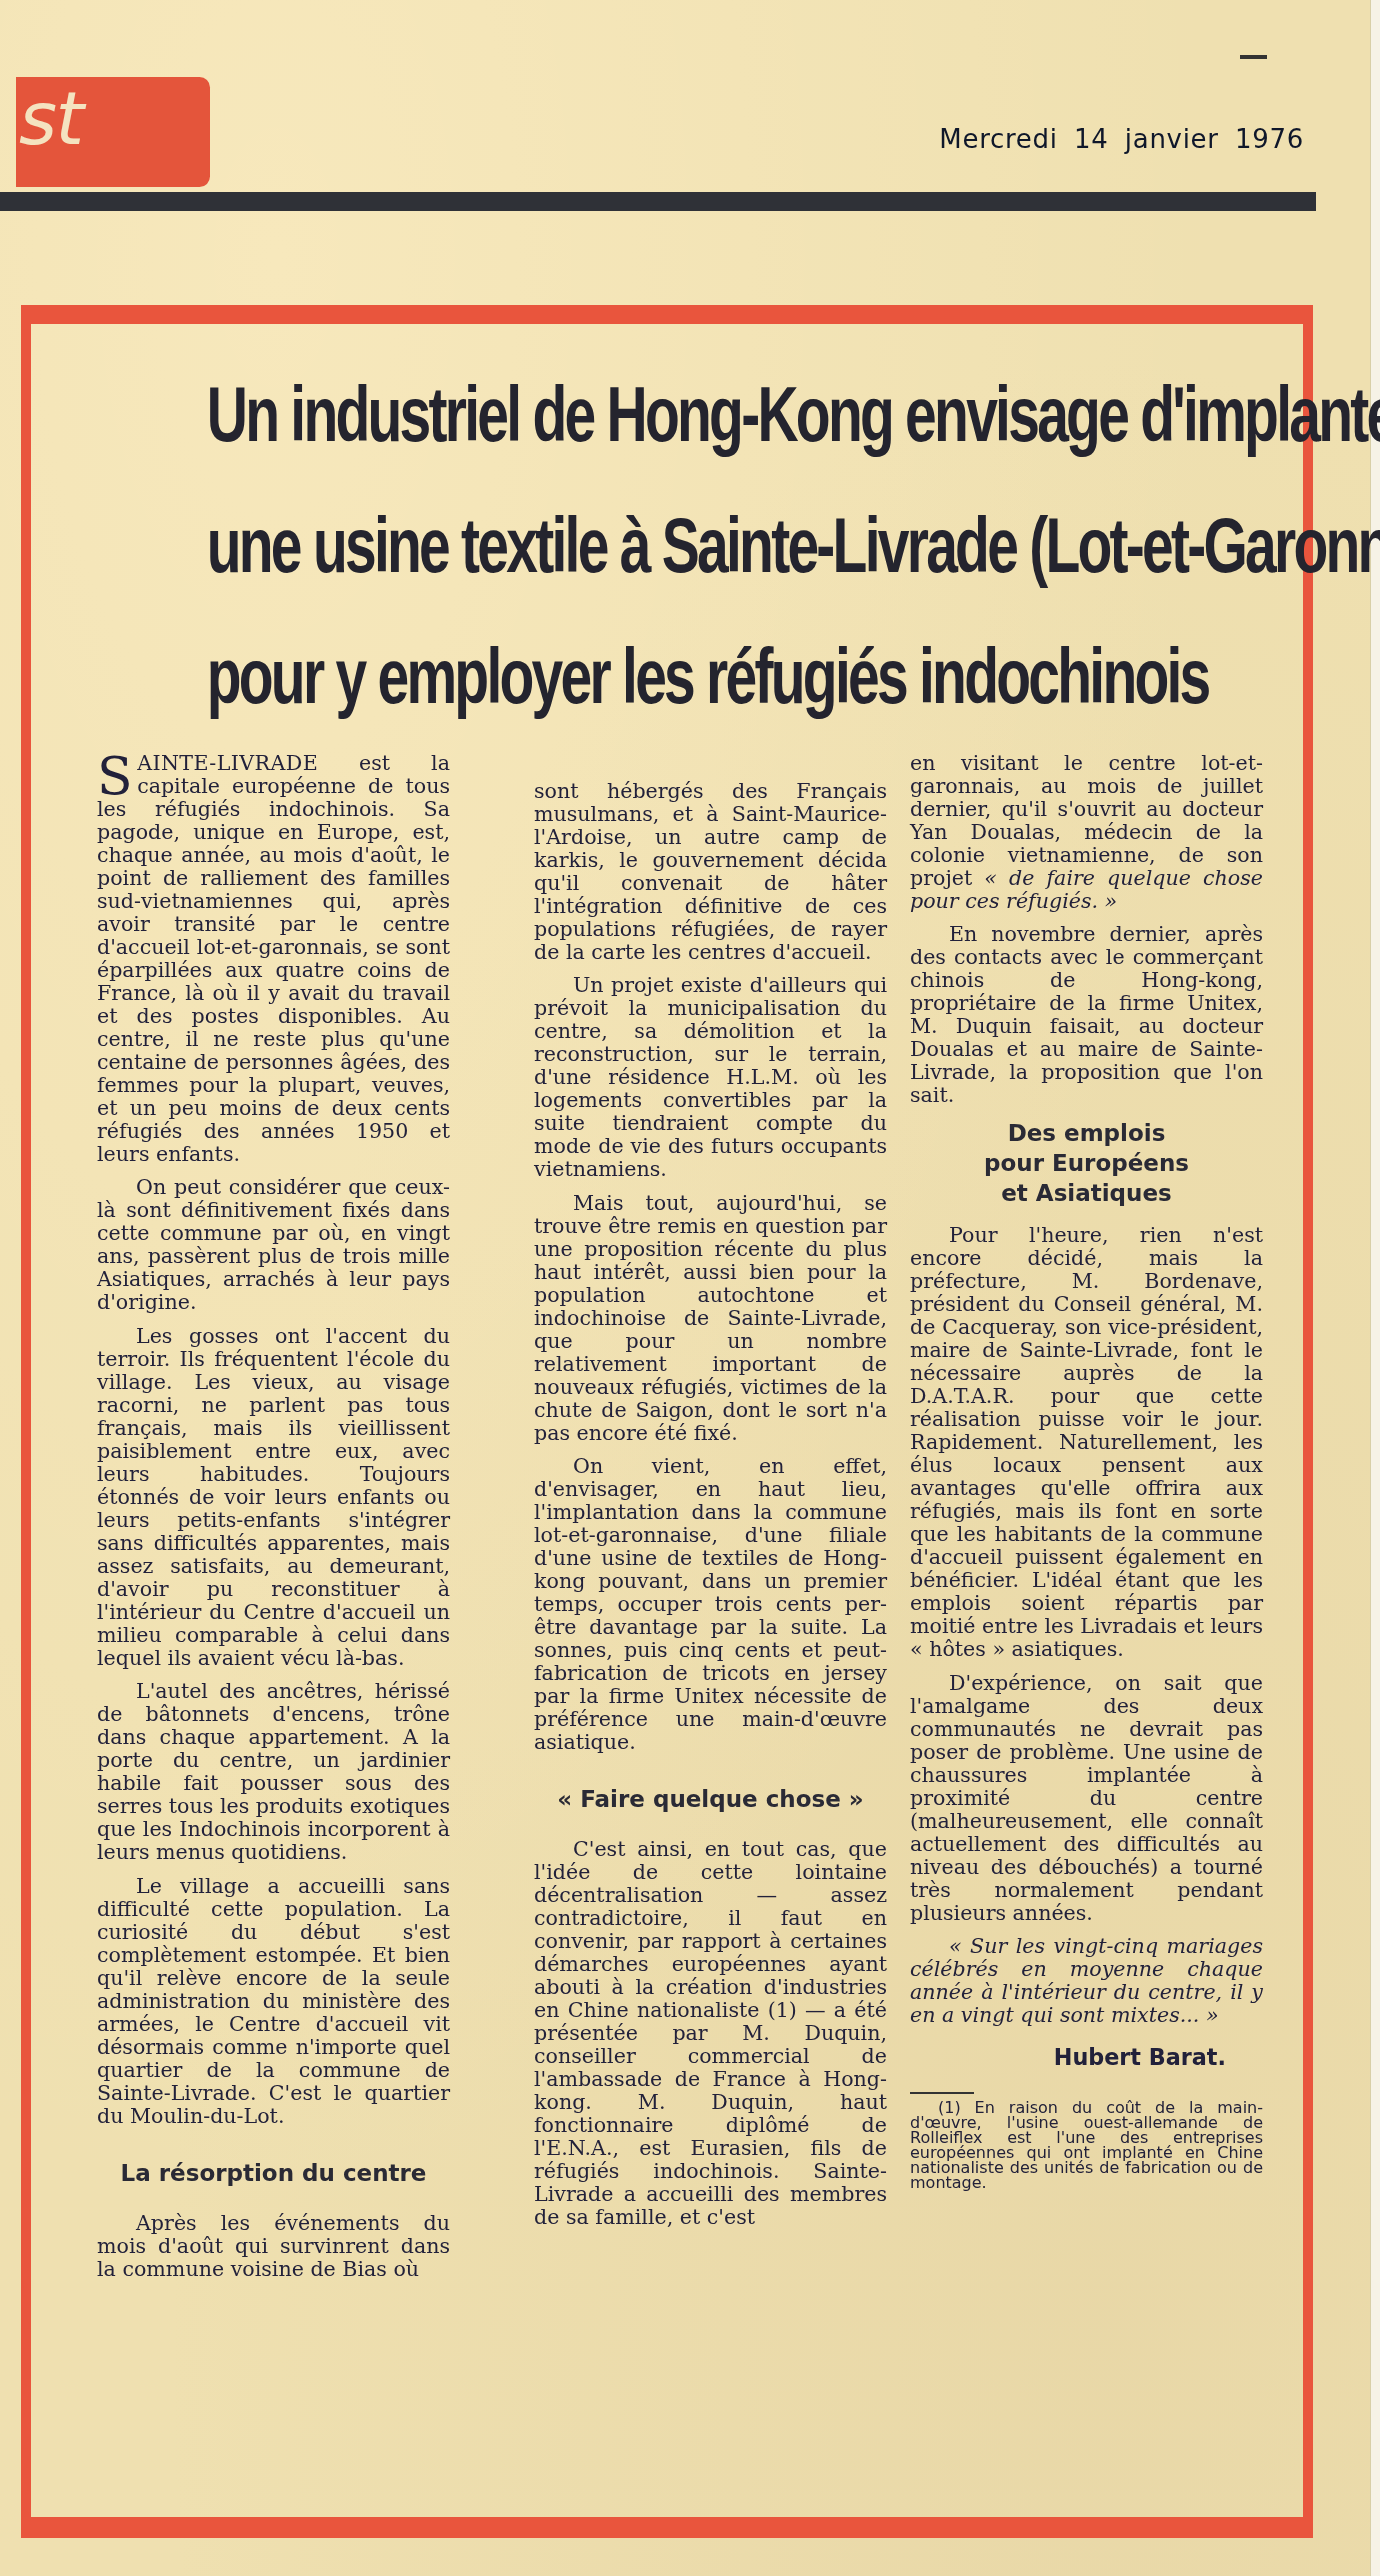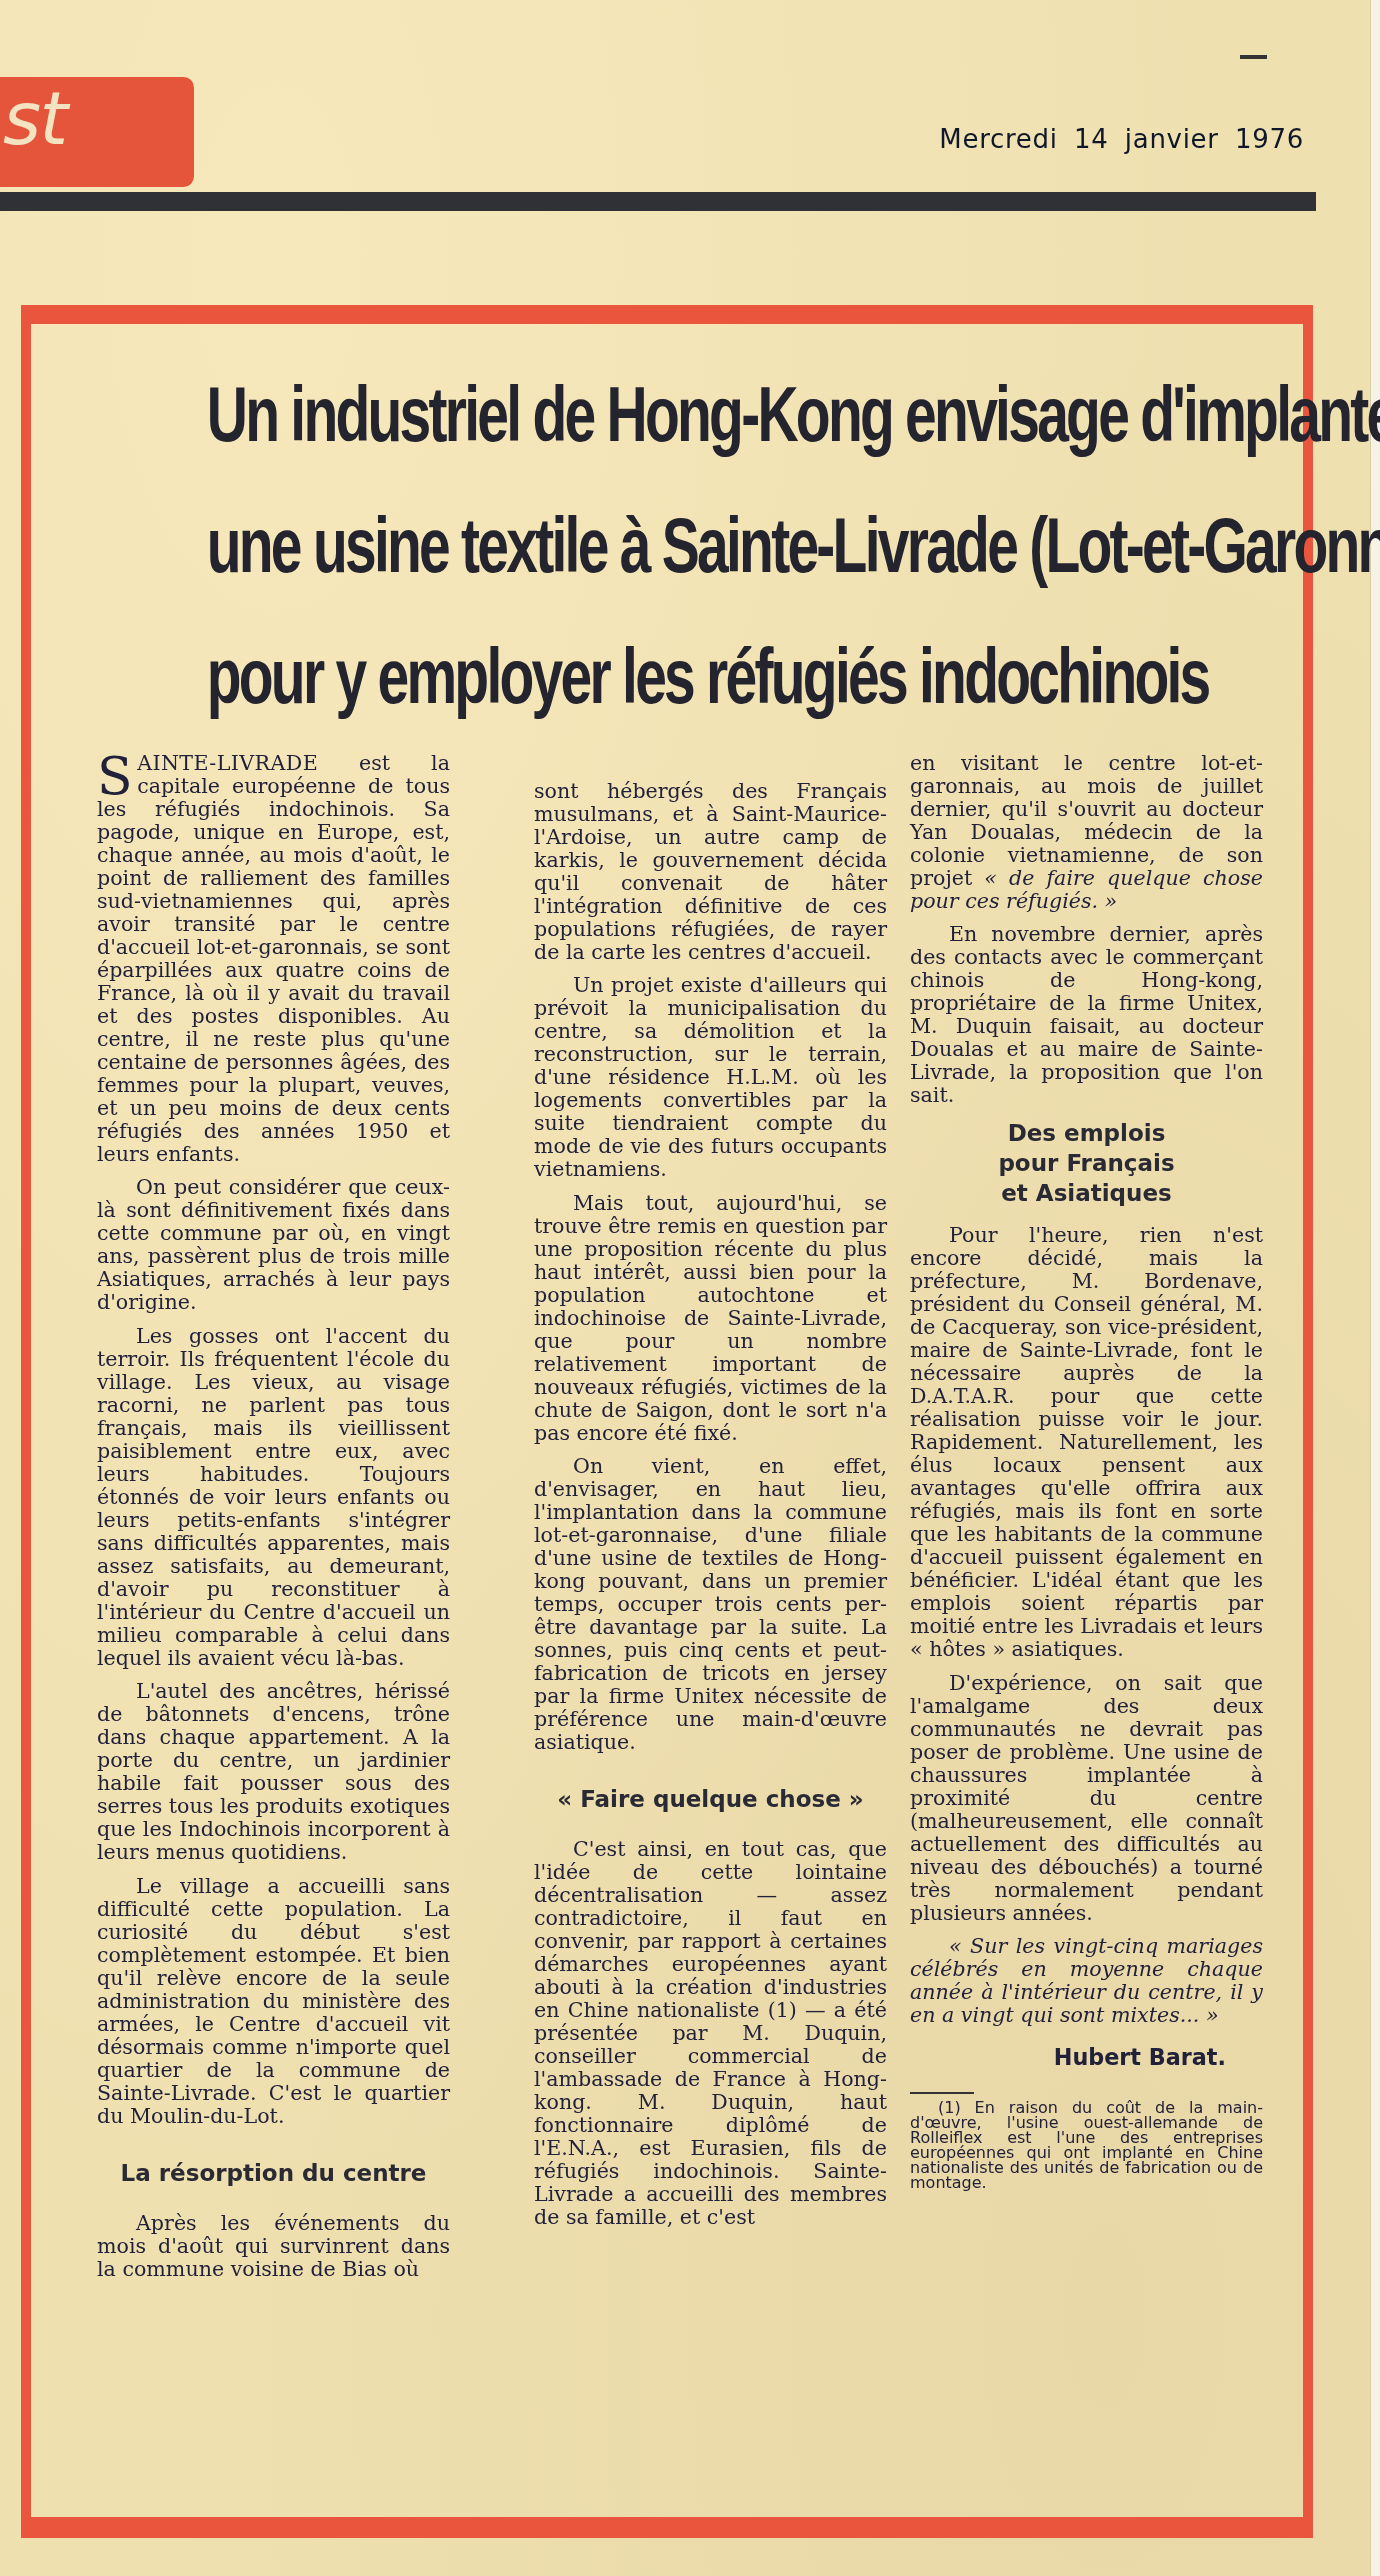--- a/index.html
+++ b/index.html
@@ -10,21 +10,21 @@
       radial-gradient(ellipse at 20% 10%, rgba(255,240,200,0.5), rgba(0,0,0,0) 60%),
       radial-gradient(ellipse at 80% 90%, rgba(220,200,150,0.35), rgba(0,0,0,0) 60%);
     font-family: "DejaVu Serif", "Liberation Serif", serif;
     color: #22213a;
   }
   .right-edge {
     position: absolute; top: 0; right: 0; width: 9px; height: 2576px;
     background: #f6f2e6; border-left: 1.5px solid #d8cfa8;
   }
   .section-tab {
-    position: absolute; left: 0; top: 77px; width: 194px; height: 110px;
+    position: absolute; left: 16px; top: 77px; width: 194px; height: 110px;
     background: #e4553b; border-radius: 0 10.4px 10.4px 0;
     overflow: hidden;
   }
   .section-tab span {
     position: absolute; left: 3px; top: 4.5px;
     font-family: "DejaVu Sans", sans-serif; font-style: italic;
     font-size: 73px; line-height: 1; color: #f4e3c0; letter-spacing: -1.5px;
   }
   .top-mark {
     position: absolute; left: 1240px; top: 55px; width: 27px; height: 3.7px; background: #333;
@@ -130,21 +130,21 @@
   <p>C'est ainsi, en tout cas, que l'idée de cette lointaine décentralisation — assez contradictoire, il faut en convenir, par rapport à certaines démarches européennes ayant abouti à la création d'industries en Chine nationaliste (1) — a été présentée par M. Duquin, conseiller commercial de l'ambassade de France à Hong-kong. M. Duquin, haut fonctionnaire diplômé de l'E.N.A., est Eurasien, fils de réfugiés indochinois. Sainte-Livrade a accueilli des membres de sa famille, et c'est</p>
 </div>
 
 <div class="col col3">
   <p class="noindent">
     <span>en visitant le centre lot-et-garonnais, au mois de juillet dernier, qu'il s'ouvrit au docteur Yan Doualas, médecin de la colonie vietnamienne, de son projet </span><span class="ital">« de faire quelque chose pour ces réfugiés. »</span>
   </p>
   <p>En novembre dernier, après des contacts avec le commerçant chinois de Hong-kong, propriétaire de la firme Unitex, M. Duquin faisait, au docteur Doualas et au maire de Sainte-Livrade, la proposition que l'on sait.</p>
   <div class="subhead multi">
     <div>Des emplois</div>
-    <div>pour Français</div>
+    <div>pour Européens</div>
     <div>et Asiatiques</div>
   </div>
   <p>Pour l'heure, rien n'est encore décidé, mais la préfecture, M. Bordenave, président du Conseil général, M. de Cacqueray, son vice-président, maire de Sainte-Livrade, font le nécessaire auprès de la D.A.T.A.R. pour que cette réalisation puisse voir le jour. Rapidement. Naturellement, les élus locaux pensent aux avantages qu'elle offrira aux réfugiés, mais ils font en sorte que les habitants de la commune d'accueil puissent également en bénéficier. L'idéal étant que les emplois soient répartis par moitié entre les Livradais et leurs « hôtes » asiatiques.</p>
   <p>D'expérience, on sait que l'amalgame des deux communautés ne devrait pas poser de problème. Une usine de chaussures implantée à proximité du centre (malheureusement, elle connaît actuellement des difficultés au niveau des débouchés) a tourné très normalement pendant plusieurs années.</p>
   <p class="ital">« Sur les vingt-cinq mariages célébrés en moyenne chaque année à l'intérieur du centre, il y en a vingt qui sont mixtes... »</p>
   <div class="signature">Hubert Barat.</div>
   <div class="fn-rule"></div>
   <div class="footnote">
     <p>(1) En raison du coût de la main-d'œuvre, l'usine ouest-allemande de Rolleiflex est l'une des entreprises européennes qui ont implanté en Chine nationaliste des unités de fabrication ou de montage.</p>
   </div>

